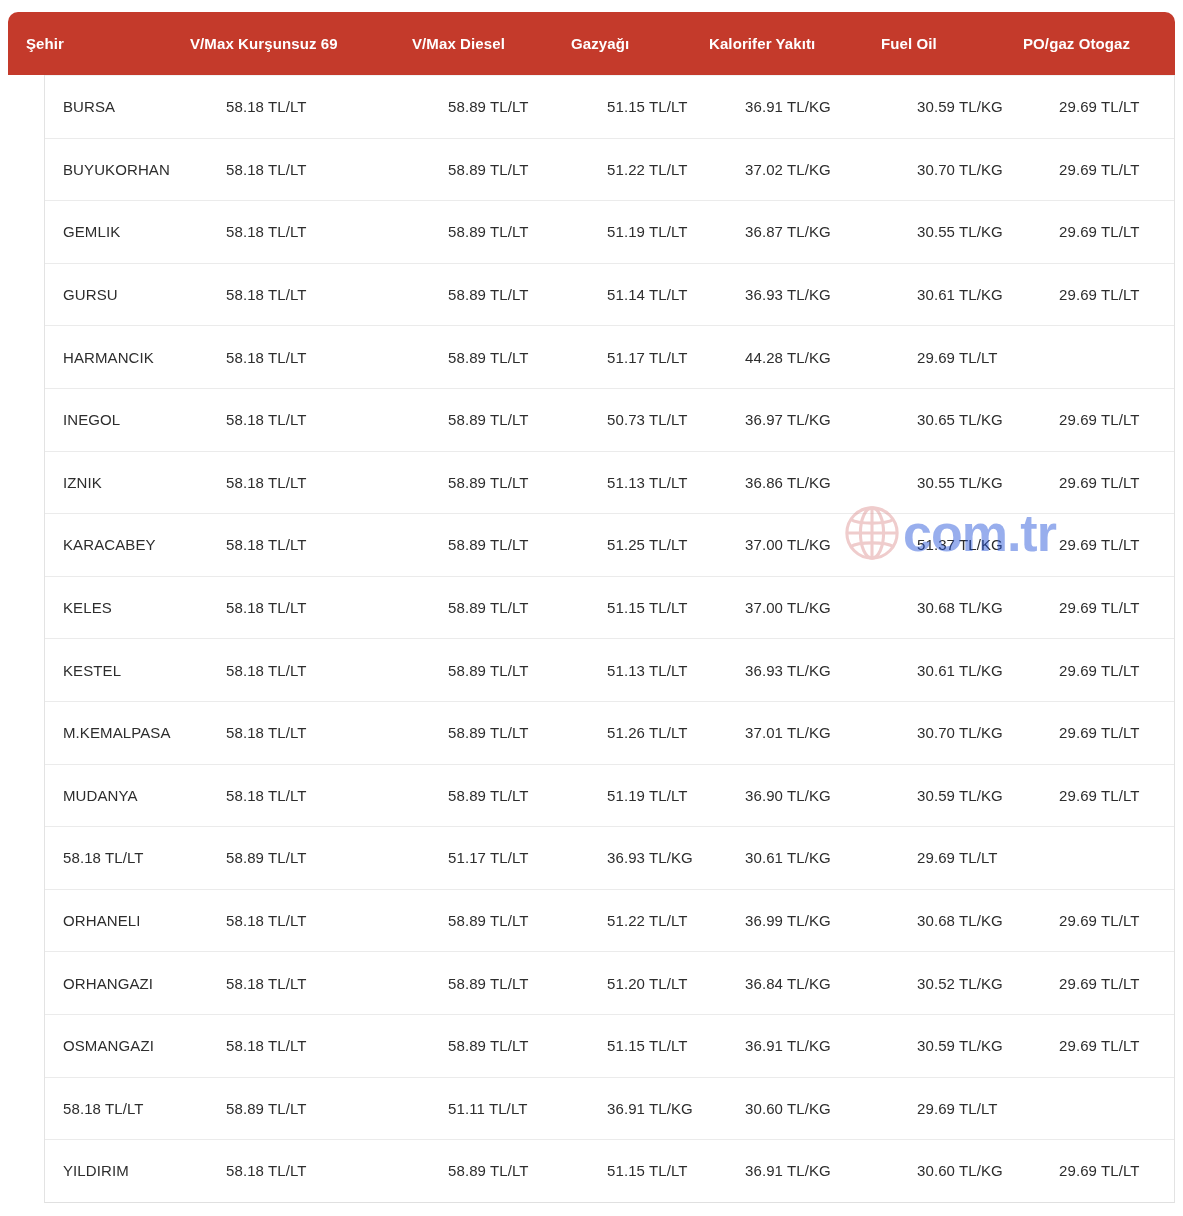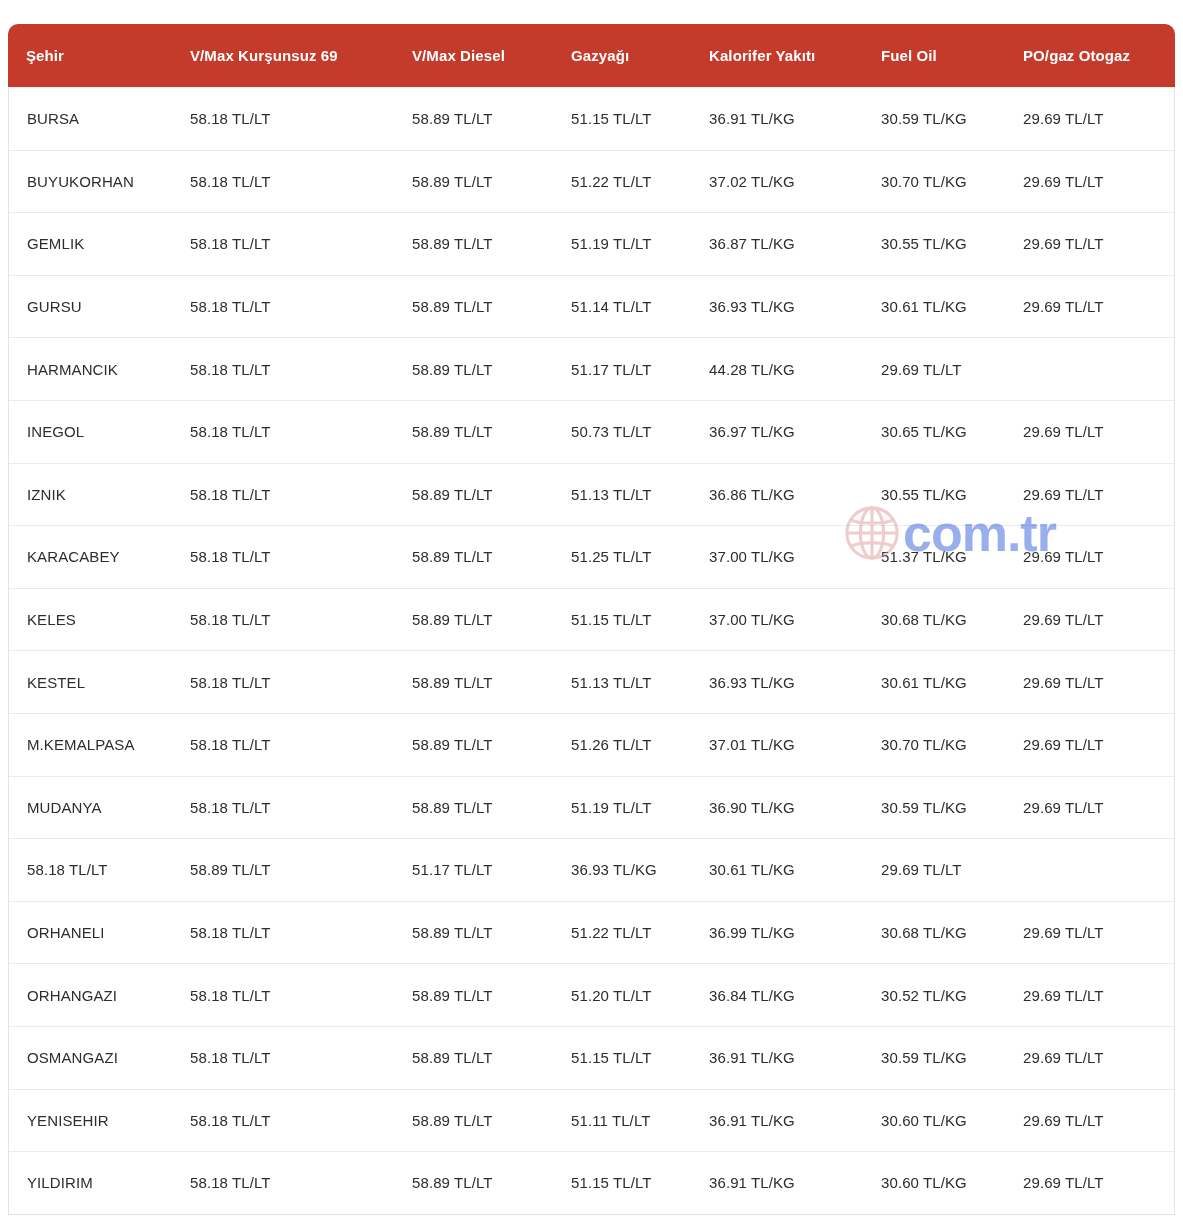--- a/index.html
+++ b/index.html
@@ -5,21 +5,21 @@
   * { box-sizing: border-box; margin: 0; padding: 0; }
   html, body {
     width: 1183px; height: 1216px;
     background: #ffffff;
     font-family: "Liberation Sans", sans-serif;
     position: relative;
     overflow: hidden;
   }
   .table-wrap {
     position: absolute;
-    left: 8px; top: 24px;
+    left: 8px; top: 12px;
     width: 1167px;
   }
   .thead {
     display: grid;
     grid-template-columns: 164px 222px 159px 138px 172px 142px 170px;
     height: 63px;
     background: #c43a2b;
     border-radius: 10px 10px 0 0;
     align-items: center;
     color: #ffffff;
@@ -29,20 +29,21 @@
     font-size: 15px;
     font-weight: 700;
     letter-spacing: 0.1px;
     white-space: nowrap;
   }
   .tbody {
     border-left: 1px solid #e3e3e3;
     border-right: 1px solid #e3e3e3;
     border-bottom: 1px solid #e0e0e0;
     background: #f97316;
+    margin-left: 36px;
   }
   .row {
     display: grid;
     grid-template-columns: 163px 222px 159px 138px 172px 142px 169px;
     height: 62.6px;
     border-top: 1px solid #ebebeb;
     background: #ffffff;
   }
   .row:first-child { border-top: 1px solid #f2f2f2; }
   .cell {
@@ -224,21 +225,20 @@
       <div class="row">
         <div class="cell">OSMANGAZI</div>
         <div class="cell">58.18 TL/LT</div>
         <div class="cell">58.89 TL/LT</div>
         <div class="cell">51.15 TL/LT</div>
         <div class="cell">36.91 TL/KG</div>
         <div class="cell">30.59 TL/KG</div>
         <div class="cell">29.69 TL/LT</div>
       </div>
       <div class="row">
-        <div class="cell">YENISEHIR</div>
         <div class="cell">58.18 TL/LT</div>
         <div class="cell">58.89 TL/LT</div>
         <div class="cell">51.11 TL/LT</div>
         <div class="cell">36.91 TL/KG</div>
         <div class="cell">30.60 TL/KG</div>
         <div class="cell">29.69 TL/LT</div>
       </div>
       <div class="row">
         <div class="cell">YILDIRIM</div>
         <div class="cell">58.18 TL/LT</div>

